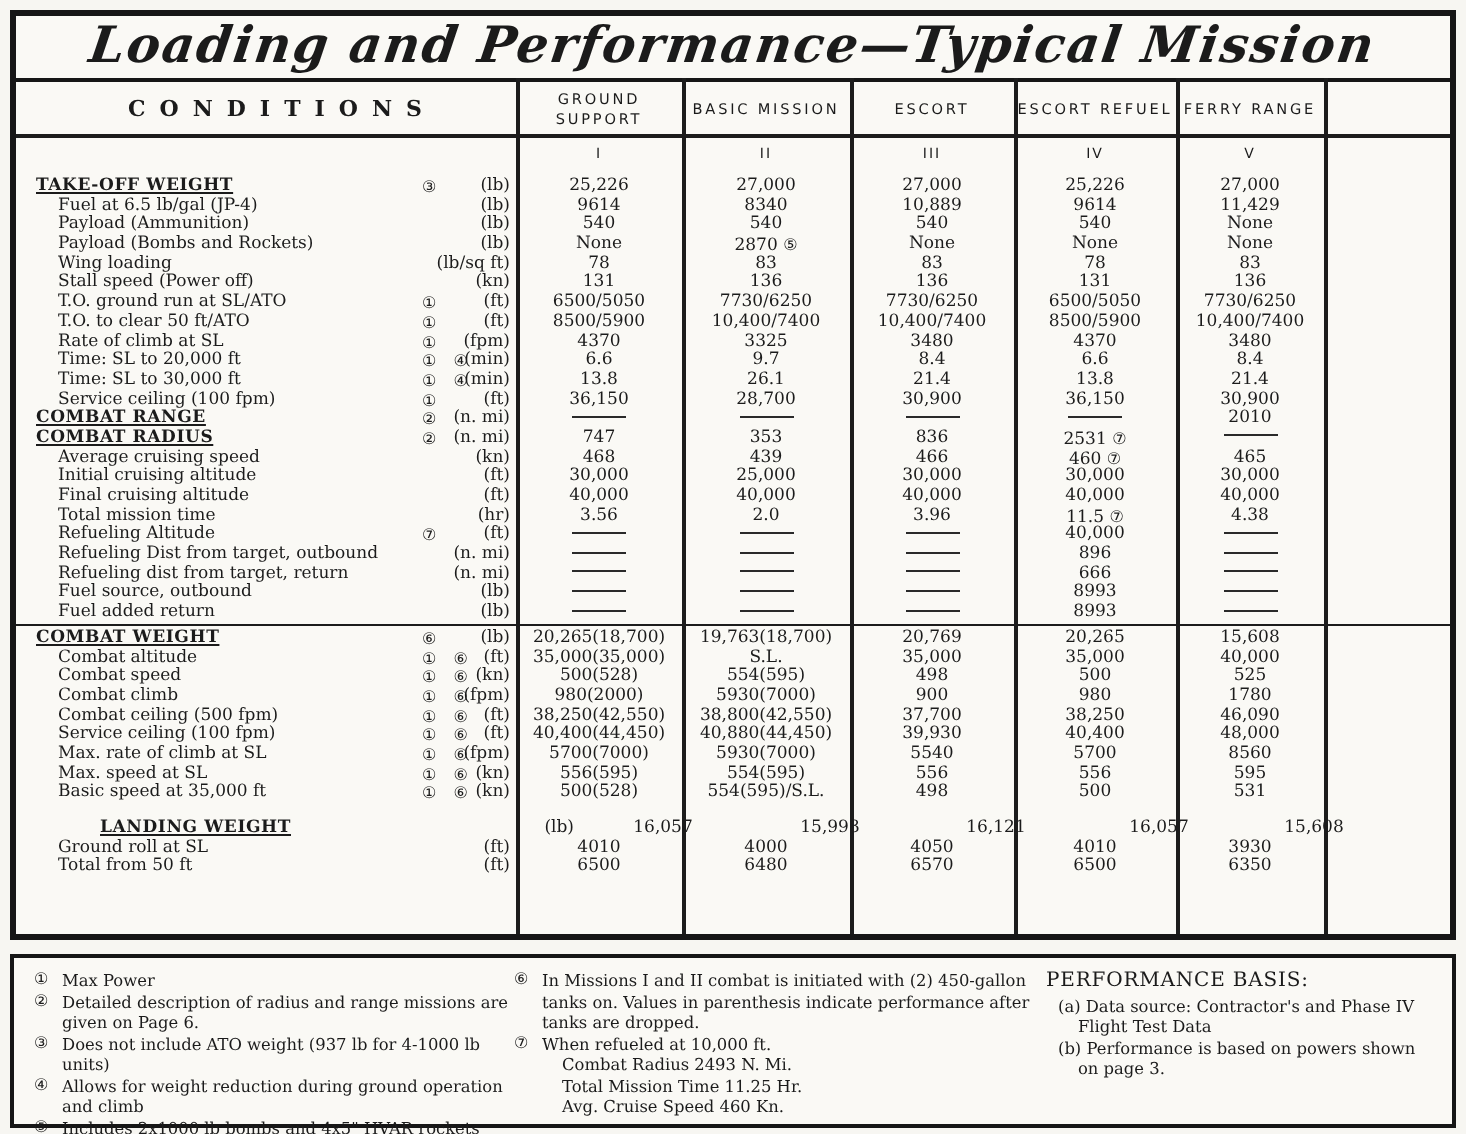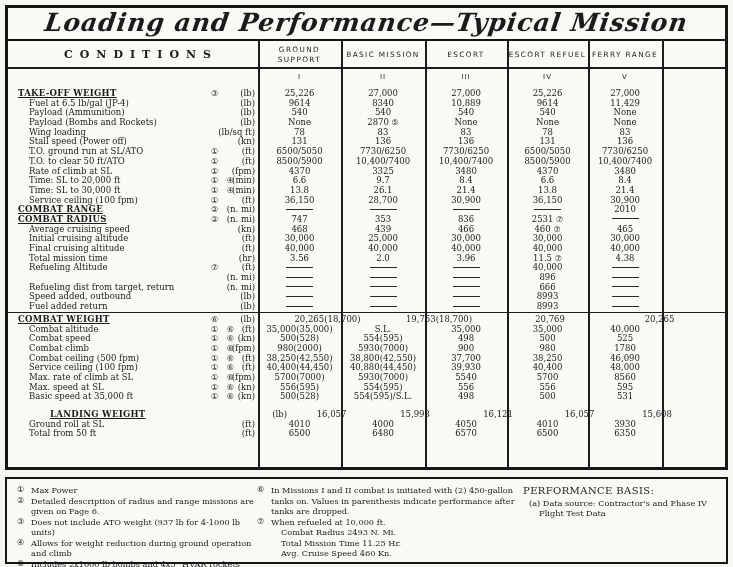--- a/index.html
+++ b/index.html
@@ -19,21 +19,21 @@
           font-size:11px;letter-spacing:7px;padding-left:16px;}
   .hcell{display:flex;align-items:center;justify-content:center;text-align:center;
          font-family:"DejaVu Sans",sans-serif;font-size:7.3px;letter-spacing:1.4px;line-height:1.35;
          padding-top:1px;}
   .hdr-nums{height:15px;}
   .ncell{display:flex;align-items:center;justify-content:center;font-family:"DejaVu Sans",sans-serif;
          font-size:7px;letter-spacing:1px;}
 
   .tbody{position:relative;padding-top:5px;}
   .row{height:9.7px;line-height:9.7px;font-size:8.5px;}
-  .row.divider{border-top:1.5px solid #1c1c1c;padding-top:2px;gap:28px;}
+  .row.divider{border-top:1.5px solid #1c1c1c;padding-top:2px;}
   .row.gap{margin-top:8px;margin-left:32px;}
   .c{position:relative;white-space:nowrap;}
   .lab{display:inline-block;}
   .lvl0{padding-left:10px;text-decoration:underline;}
   .lvl1{padding-left:21px;}
   .bold .lab{font-weight:bold;letter-spacing:0.3px;}
   .fn{position:absolute;left:203px;top:0;font-family:"DejaVu Sans",sans-serif;font-size:8px;
       letter-spacing:3px;white-space:nowrap;}
   .unit{position:absolute;right:3px;top:0;}
   .v{text-align:center;overflow:visible;}
@@ -256,39 +256,39 @@
         <div class="row cols">
           <div class="c"><span class="lab lvl1">Refueling Altitude</span><span class="fn">⑦</span><span class="unit">(ft)</span></div>
           <div class="v"><span class="dash"></span></div>
           <div class="v"><span class="dash"></span></div>
           <div class="v"><span class="dash"></span></div>
           <div class="v">40,000</div>
           <div class="v"><span class="dash"></span></div>
           <div class="v"></div>
         </div>
         <div class="row cols">
-          <div class="c"><span class="unit">(n. mi)</span></div>
+          <div class="c"><span class="lab lvl1">Refueling Dist from target, outbound</span><span class="unit">(n. mi)</span></div>
           <div class="v"><span class="dash"></span></div>
           <div class="v"><span class="dash"></span></div>
           <div class="v"><span class="dash"></span></div>
           <div class="v">896</div>
           <div class="v"><span class="dash"></span></div>
           <div class="v"></div>
         </div>
         <div class="row cols">
           <div class="c"><span class="lab lvl1">Refueling dist from target, return</span><span class="unit">(n. mi)</span></div>
           <div class="v"><span class="dash"></span></div>
           <div class="v"><span class="dash"></span></div>
           <div class="v"><span class="dash"></span></div>
           <div class="v">666</div>
           <div class="v"><span class="dash"></span></div>
           <div class="v"></div>
         </div>
         <div class="row cols">
-          <div class="c"><span class="lab lvl1">Speed added, outbound</span><span class="unit">(lb)</span></div>
+          <div class="c"><span class="lab lvl1">Fuel source, outbound</span><span class="unit">(lb)</span></div>
           <div class="v"><span class="dash"></span></div>
           <div class="v"><span class="dash"></span></div>
           <div class="v"><span class="dash"></span></div>
           <div class="v">8993</div>
           <div class="v"><span class="dash"></span></div>
           <div class="v"></div>
         </div>
         <div class="row cols">
           <div class="c"><span class="lab lvl1">Fuel added return</span><span class="unit">(lb)</span></div>
           <div class="v"><span class="dash"></span></div>
@@ -446,16 +446,17 @@
         </div>
         <div class="note">
           <span class="nnum">⑦</span>
           <div class="ntext">When refueled at 10,000 ft.<div class="nsub">Combat Radius   2493 N. Mi.</div><div class="nsub">Total Mission Time   11.25 Hr.</div><div class="nsub">Avg. Cruise Speed   460 Kn.</div></div>
         </div>
       </div>
     <div class="ncol ncol3">
       <div class="pb-title">PERFORMANCE BASIS:</div>
 
     <div class="pb-item">(a) Data source: Contractor's and Phase IV Flight Test Data</div>
+        <div class="pb-item">(b) Performance is based on powers shown on page 3.</div>
       </div>
   </div>
 
 </div>
 
 </body></html>

